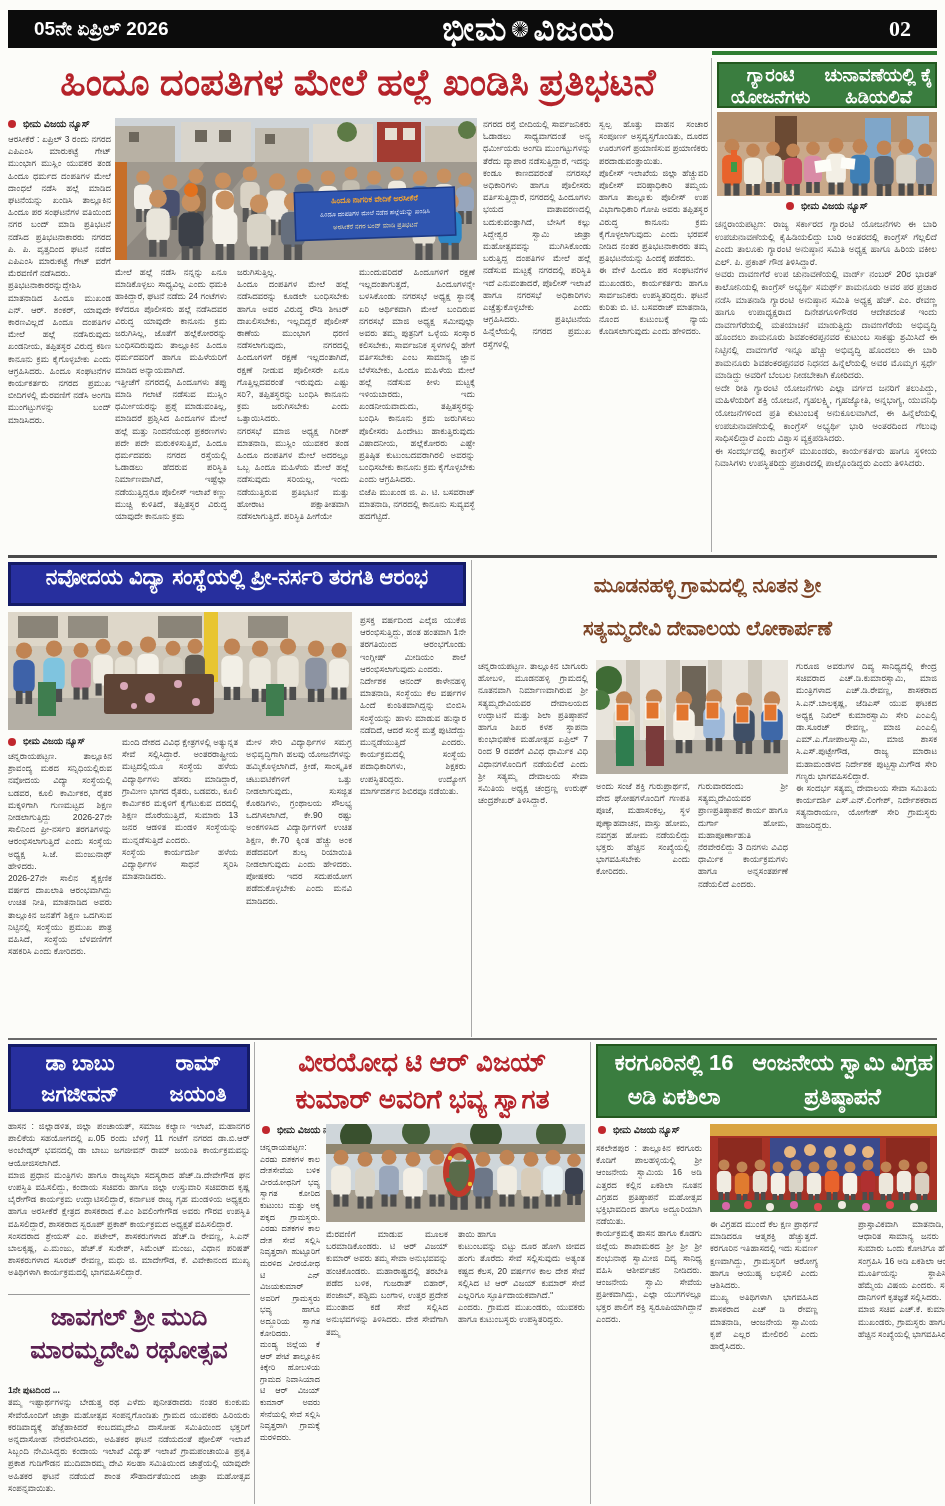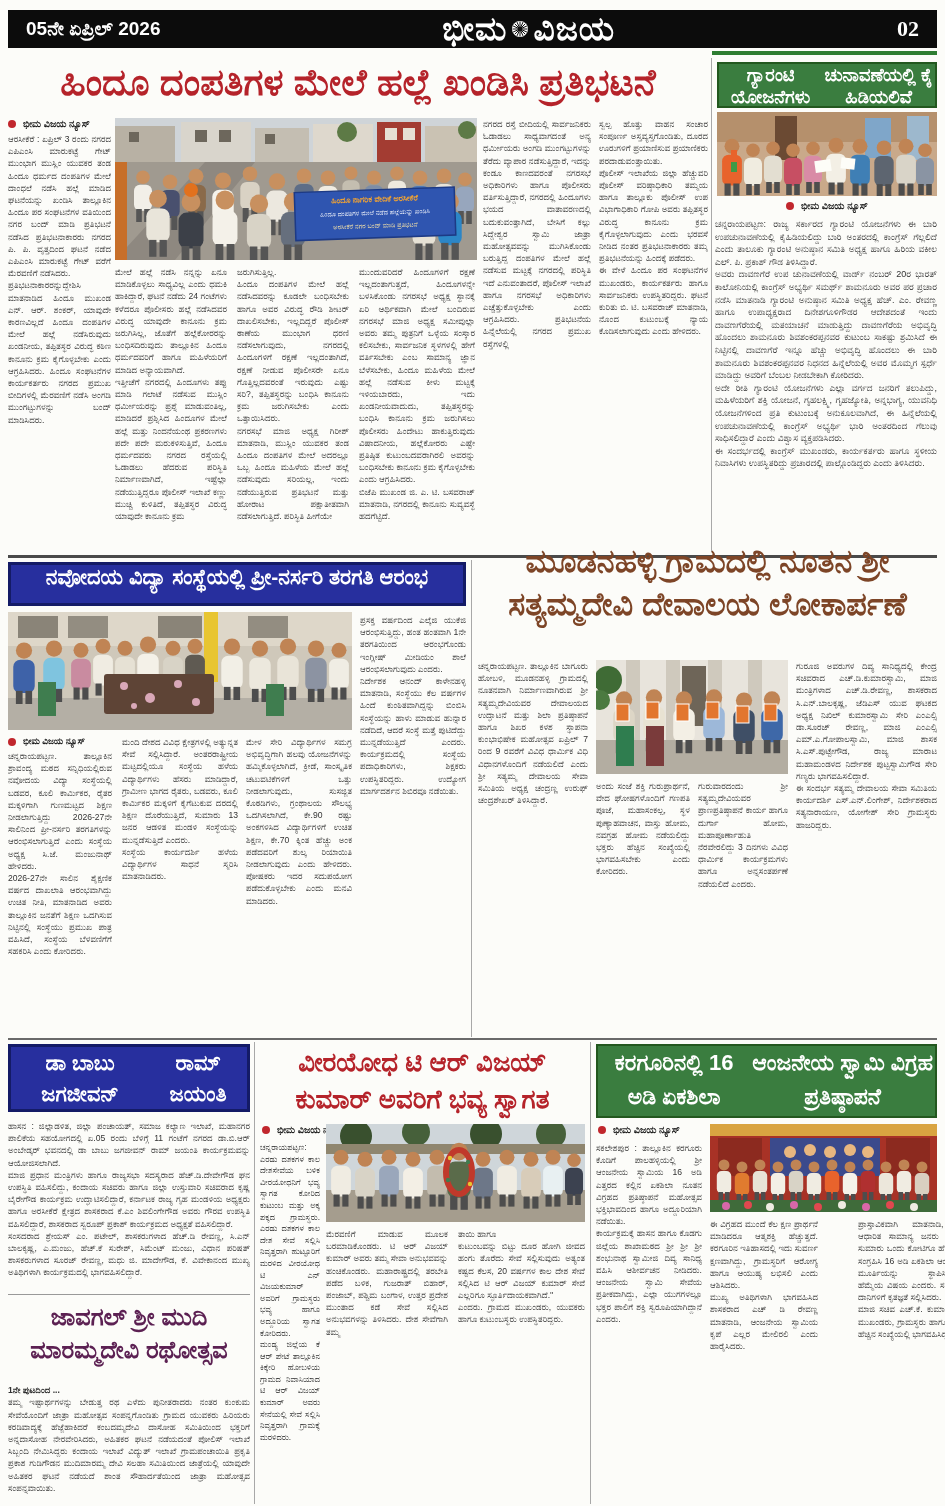--- a/index.html
+++ b/index.html
@@ -1,21 +1,21 @@
 <!DOCTYPE html>
 <html><head>
 <meta charset="utf-8">
 <style>
   html,body{margin:0;padding:0;background:#888;}
   .page{position:relative;width:945px;height:1506px;background:#fcfcf9;overflow:hidden;
         font-family:"Liberation Sans","DejaVu Sans",sans-serif;color:#2c2c2c;}
   .abs{position:absolute;}
   
   .masthead-bar{left:8px;top:10px;width:929px;height:38px;background:#0c0c0c;color:#fff;
-    display:flex;align-items:center;justify-content:space-between;padding:0 18px;box-sizing:border-box;}
+    display:flex;align-items:center;justify-content:space-between;padding:0 26px;box-sizing:border-box;}
   .mh-date{font-size:19px;font-weight:bold;}
   .mh-title{font-size:33px;font-weight:bold;display:flex;align-items:center;gap:4px;letter-spacing:1px;}
   .mh-page{font-size:22px;font-weight:bold;font-family:Liberation Serif, serif;}
   .accent-line{left:712px;top:51px;width:225px;height:4px;background:#2e7d32;}
   
   .head-red{color:#b5232a;font-weight:bold;text-align:center;}
   .head-brown{color:#7d4527;font-weight:bold;text-align:center;}
   .head-purple{color:#5c2153;font-weight:bold;text-align:center;}
   .box-head{color:#fff;font-weight:bold;text-align:center;box-sizing:border-box;
     display:flex;flex-direction:row;justify-content:center;}
@@ -233,21 +233,21 @@
 2026-27ನೇ ಸಾಲಿನ ಶೈಕ್ಷಣಿಕ ವರ್ಷದ ದಾಖಲಾತಿ ಆರಂಭವಾಗಿದ್ದು ಉಚಿತ ನೀತಿ, ಮಾತನಾಡಿದ ಅವರು ತಾಲ್ಲೂಕಿನ ಜನತೆಗೆ ಶಿಕ್ಷಣ ಒದಗಿಸುವ ನಿಟ್ಟಿನಲ್ಲಿ ಸಂಸ್ಥೆಯು ಪ್ರಮುಖ ಪಾತ್ರ ವಹಿಸಿದೆ, ಸಂಸ್ಥೆಯ ಬೆಳವಣಿಗೆಗೆ ಸಹಕರಿಸಿ ಎಂದು ಕೋರಿದರು.</div>
   </div>
   <div class="abs col" style="left:122px;top:736px;width:116px;height:298px;">ಮಂದಿ ದೇಶದ ವಿವಿಧ ಕ್ಷೇತ್ರಗಳಲ್ಲಿ ಅತ್ಯುನ್ನತ ಸೇವೆ ಸಲ್ಲಿಸಿದ್ದಾರೆ. ಅಂತರರಾಷ್ಟ್ರೀಯ ಮಟ್ಟದಲ್ಲಿಯೂ ಸಂಸ್ಥೆಯ ಹಳೆಯ ವಿದ್ಯಾರ್ಥಿಗಳು ಹೆಸರು ಮಾಡಿದ್ದಾರೆ, ಗ್ರಾಮೀಣ ಭಾಗದ ರೈತರು, ಬಡವರು, ಕೂಲಿ ಕಾರ್ಮಿಕರ ಮಕ್ಕಳಿಗೆ ಕೈಗೆಟುಕುವ ದರದಲ್ಲಿ ಶಿಕ್ಷಣ ದೊರೆಯುತ್ತಿದೆ, ಸುಮಾರು 13 ಜನರ ಆಡಳಿತ ಮಂಡಳಿ ಸಂಸ್ಥೆಯನ್ನು ಮುನ್ನಡೆಸುತ್ತಿದೆ ಎಂದರು.
 ಸಂಸ್ಥೆಯ ಕಾರ್ಯದರ್ಶಿ ಹಳೆಯ ವಿದ್ಯಾರ್ಥಿಗಳ ಸಾಧನೆ ಸ್ಮರಿಸಿ ಮಾತನಾಡಿದರು.</div>
   <div class="abs col" style="left:246px;top:736px;width:106px;height:298px;">ಮೇಳ ಸೇರಿ ವಿದ್ಯಾರ್ಥಿಗಳ ಸಮಗ್ರ ಅಭಿವೃದ್ಧಿಗಾಗಿ ಹಲವು ಯೋಜನೆಗಳನ್ನು ಹಮ್ಮಿಕೊಳ್ಳಲಾಗಿದೆ, ಕ್ರೀಡೆ, ಸಾಂಸ್ಕೃತಿಕ ಚಟುವಟಿಕೆಗಳಿಗೆ ಒತ್ತು ನೀಡಲಾಗುವುದು, ಸುಸಜ್ಜಿತ ಕೊಠಡಿಗಳು, ಗ್ರಂಥಾಲಯ ಸೌಲಭ್ಯ ಒದಗಿಸಲಾಗಿದೆ, ಕೇ.90 ರಷ್ಟು ಅಂಕಗಳಿಸಿದ ವಿದ್ಯಾರ್ಥಿಗಳಿಗೆ ಉಚಿತ ಶಿಕ್ಷಣ, ಕೇ.70 ಕ್ಕಿಂತ ಹೆಚ್ಚು ಅಂಕ ಪಡೆದವರಿಗೆ ಶುಲ್ಕ ರಿಯಾಯಿತಿ ನೀಡಲಾಗುವುದು ಎಂದು ಹೇಳಿದರು. ಪೋಷಕರು ಇದರ ಸದುಪಯೋಗ ಪಡೆದುಕೊಳ್ಳಬೇಕು ಎಂದು ಮನವಿ ಮಾಡಿದರು.</div>
   <div class="abs col" style="left:360px;top:614px;width:106px;height:420px;">ಪ್ರಸಕ್ತ ವರ್ಷದಿಂದ ಎಲ್ಕೆಜಿ ಯುಕೆಜಿ ಆರಂಭಿಸುತ್ತಿದ್ದು, ಹಂತ ಹಂತವಾಗಿ 1ನೇ ತರಗತಿಯಿಂದ ಆರಂಭಗೊಂಡು ಇಂಗ್ಲೀಷ್ ಮೀಡಿಯಂ ಶಾಲೆ ಆರಂಭಿಸಲಾಗುವುದು ಎಂದರು.
 ನಿರ್ದೇಶಕ ಆನಂದ್ ಕಾಳೇನಹಳ್ಳಿ ಮಾತನಾಡಿ, ಸಂಸ್ಥೆಯು ಕೆಲ ವರ್ಷಗಳ ಹಿಂದೆ ಕುಂಠಿತವಾಗಿದ್ದನ್ನು ಬಿಂಬಿಸಿ ಸಂಸ್ಥೆಯನ್ನು ಹಾಳು ಮಾಡುವ ಹುನ್ನಾರ ನಡೆದಿದೆ, ಆದರೆ ಸಂಸ್ಥೆ ಮತ್ತೆ ಪುಟಿದೆದ್ದು ಮುನ್ನಡೆಯುತ್ತಿದೆ ಎಂದರು. ಕಾರ್ಯಕ್ರಮದಲ್ಲಿ ಸಂಸ್ಥೆಯ ಪದಾಧಿಕಾರಿಗಳು, ಶಿಕ್ಷಕರು ಉಪಸ್ಥಿತರಿದ್ದರು. ಉದ್ಯೋಗ ಮಾರ್ಗದರ್ಶನ ಶಿಬಿರವೂ ನಡೆಯಿತು.</div>
 
   <div class="abs vline" style="left:471px;top:560px;height:477px;"></div>
 
-  <div class="abs head-brown" style="left:478px;top:540px;width:459px;font-size:32px;line-height:43px;">
+  <div class="abs head-brown" style="left:478px;top:564px;width:459px;font-size:20px;line-height:43px;">
     <div>ಮೂಡನಹಳ್ಳಿ ಗ್ರಾಮದಲ್ಲಿ ನೂತನ ಶ್ರೀ</div>
     <div>ಸತ್ಯಮ್ಮದೇವಿ ದೇವಾಲಯ ಲೋಕಾರ್ಪಣೆ</div>
   </div>
   <div class="abs col" style="left:478px;top:660px;width:110px;height:376px;">ಚನ್ನರಾಯಪಟ್ಟಣ. ತಾಲ್ಲೂಕಿನ ಬಾಗೂರು ಹೋಬಳಿ, ಮೂಡನಹಳ್ಳಿ ಗ್ರಾಮದಲ್ಲಿ ನೂತನವಾಗಿ ನಿರ್ಮಾಣವಾಗಿರುವ ಶ್ರೀ ಸತ್ಯಮ್ಮದೇವಿಯವರ ದೇವಾಲಯದ ಉದ್ಘಾಟನೆ ಮತ್ತು ಶಿಲಾ ಪ್ರತಿಷ್ಠಾಪನೆ ಹಾಗೂ ಶಿಖರ ಕಳಶ ಸ್ಥಾಪನಾ ಕುಂಭಾಭಿಷೇಕ ಮಹೋತ್ಸವ ಏಪ್ರಿಲ್ 7 ರಿಂದ 9 ರವರೆಗೆ ವಿವಿಧ ಧಾರ್ಮಿಕ ವಿಧಿ ವಿಧಾನಗಳೊಂದಿಗೆ ನಡೆಯಲಿದೆ ಎಂದು ಶ್ರೀ ಸತ್ಯಮ್ಮ ದೇವಾಲಯ ಸೇವಾ ಸಮಿತಿಯ ಅಧ್ಯಕ್ಷ ಚಂದ್ರಣ್ಣ ಉರುಫ್ ಚಂದ್ರಶೇಖರ್ ತಿಳಿಸಿದ್ದಾರೆ.</div>
   <svg class="abs photo" style="left:596px;top:660px;" width="192" height="114" viewBox="0 0 192 114">
     <rect width="192" height="114" fill="#e8e4dc"></rect>
     <rect x="30" y="0" width="14" height="80" fill="#cfc9bd"></rect>
       <rect x="70" y="0" width="14" height="80" fill="#cfc9bd"></rect>
     <rect x="112" y="0" width="14" height="80" fill="#cfc9bd"></rect>
       <rect x="152" y="0" width="14" height="80" fill="#cfc9bd"></rect>

